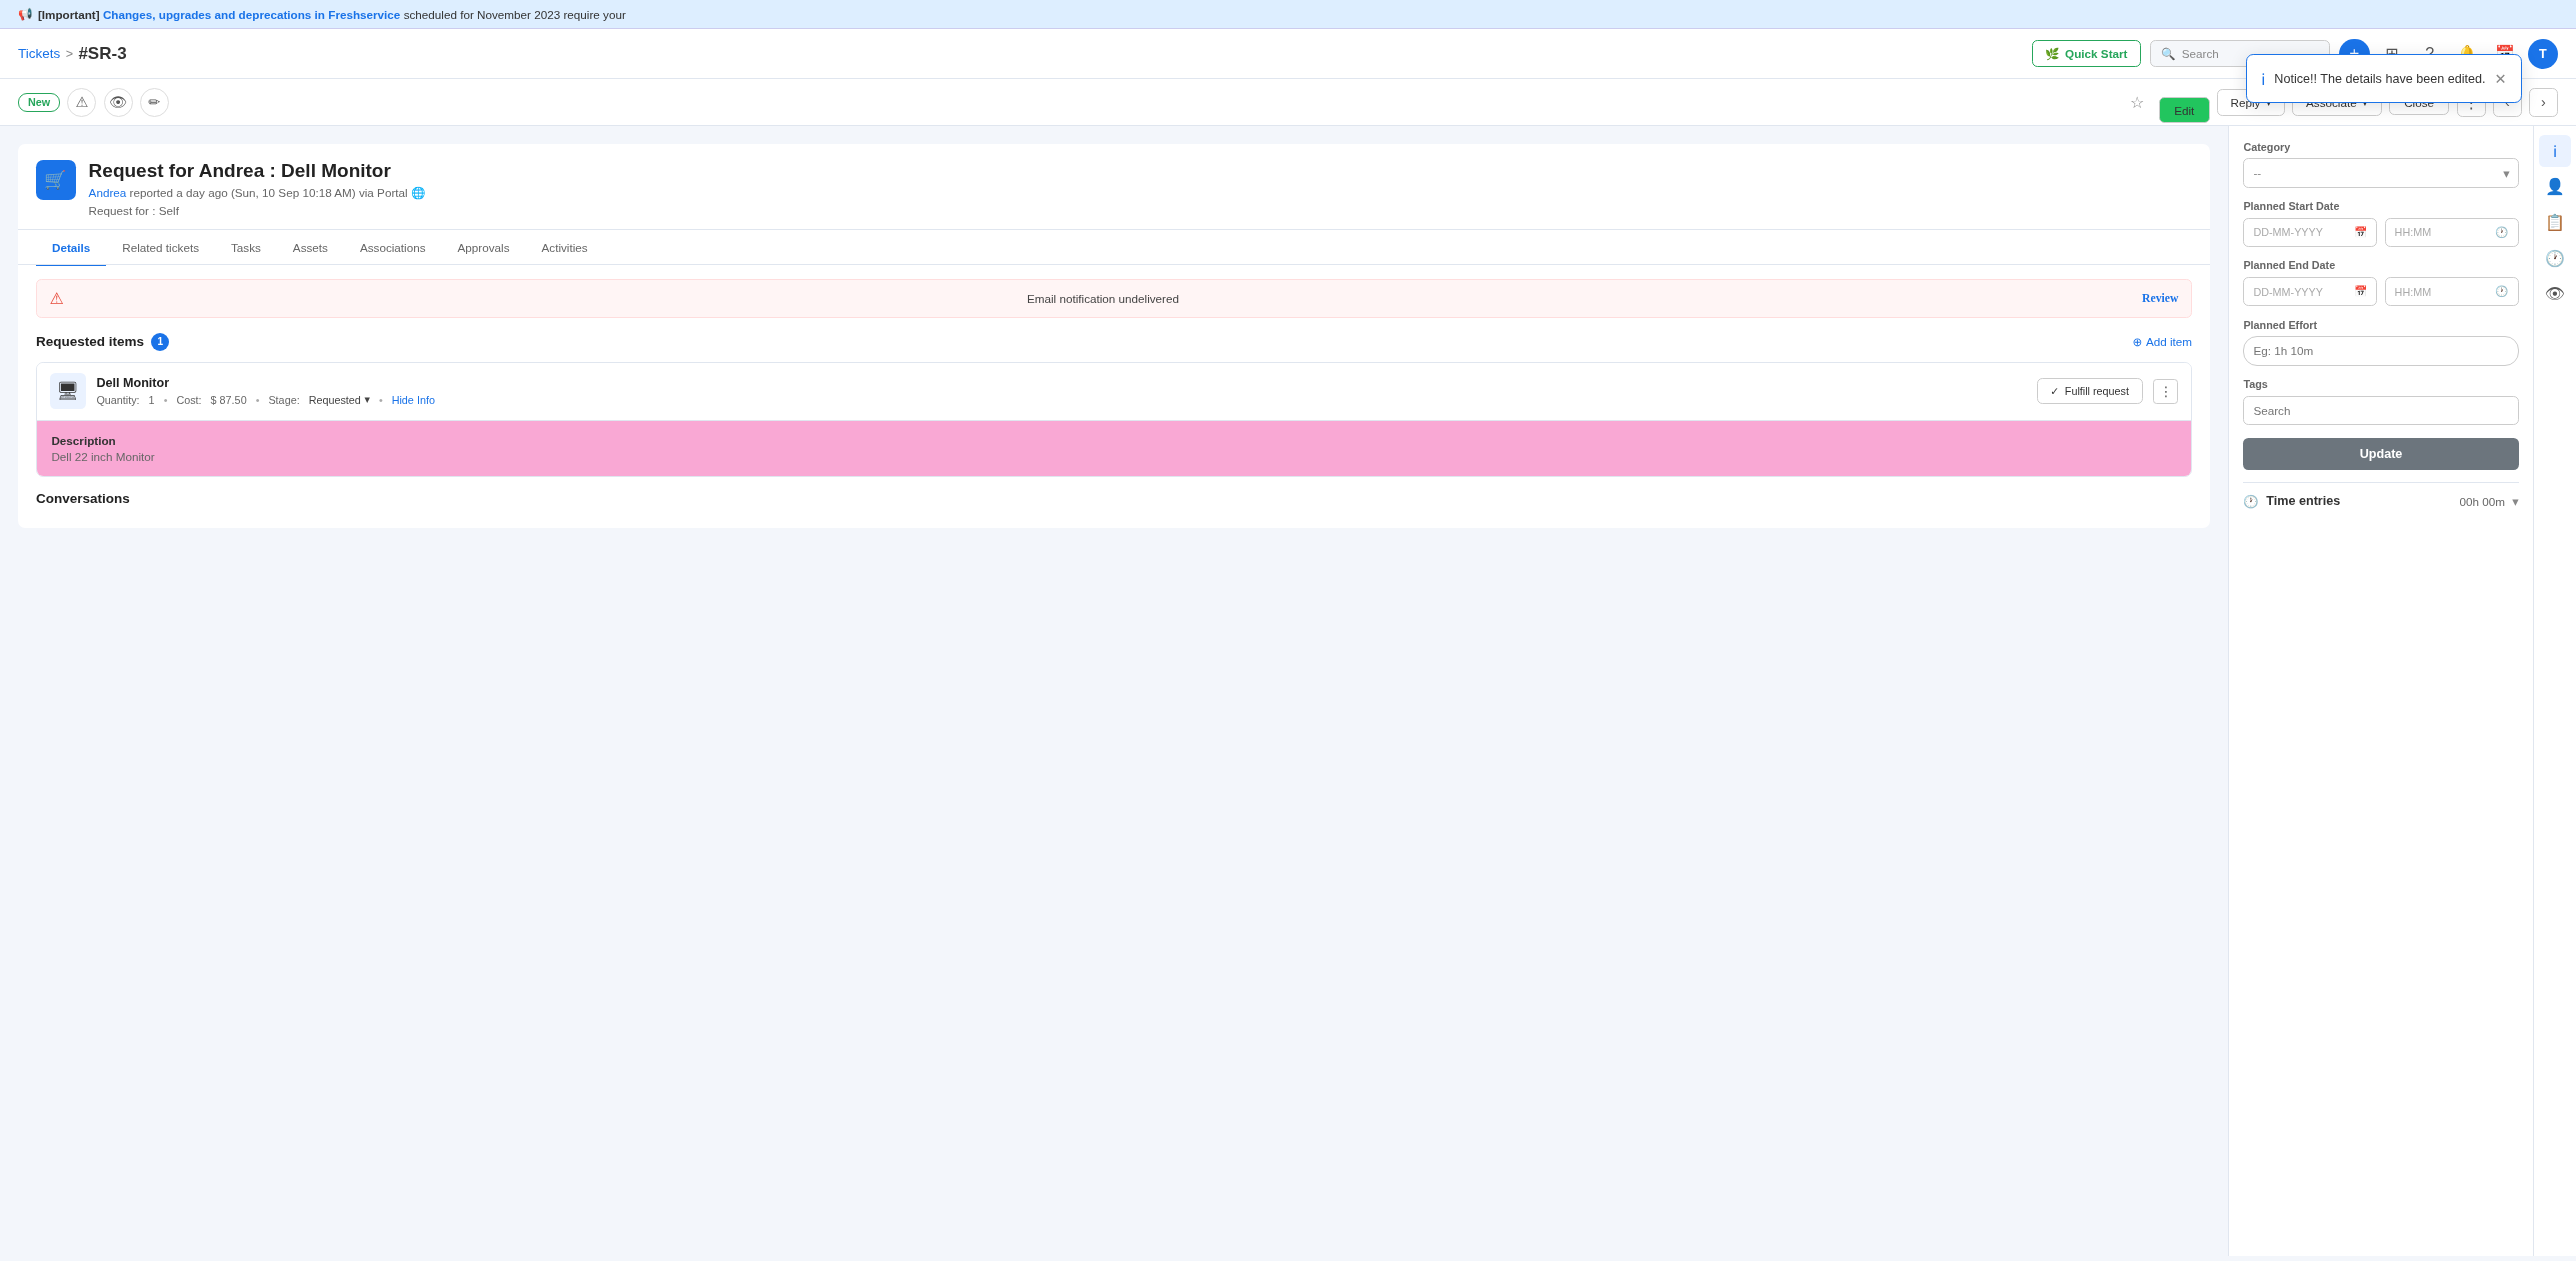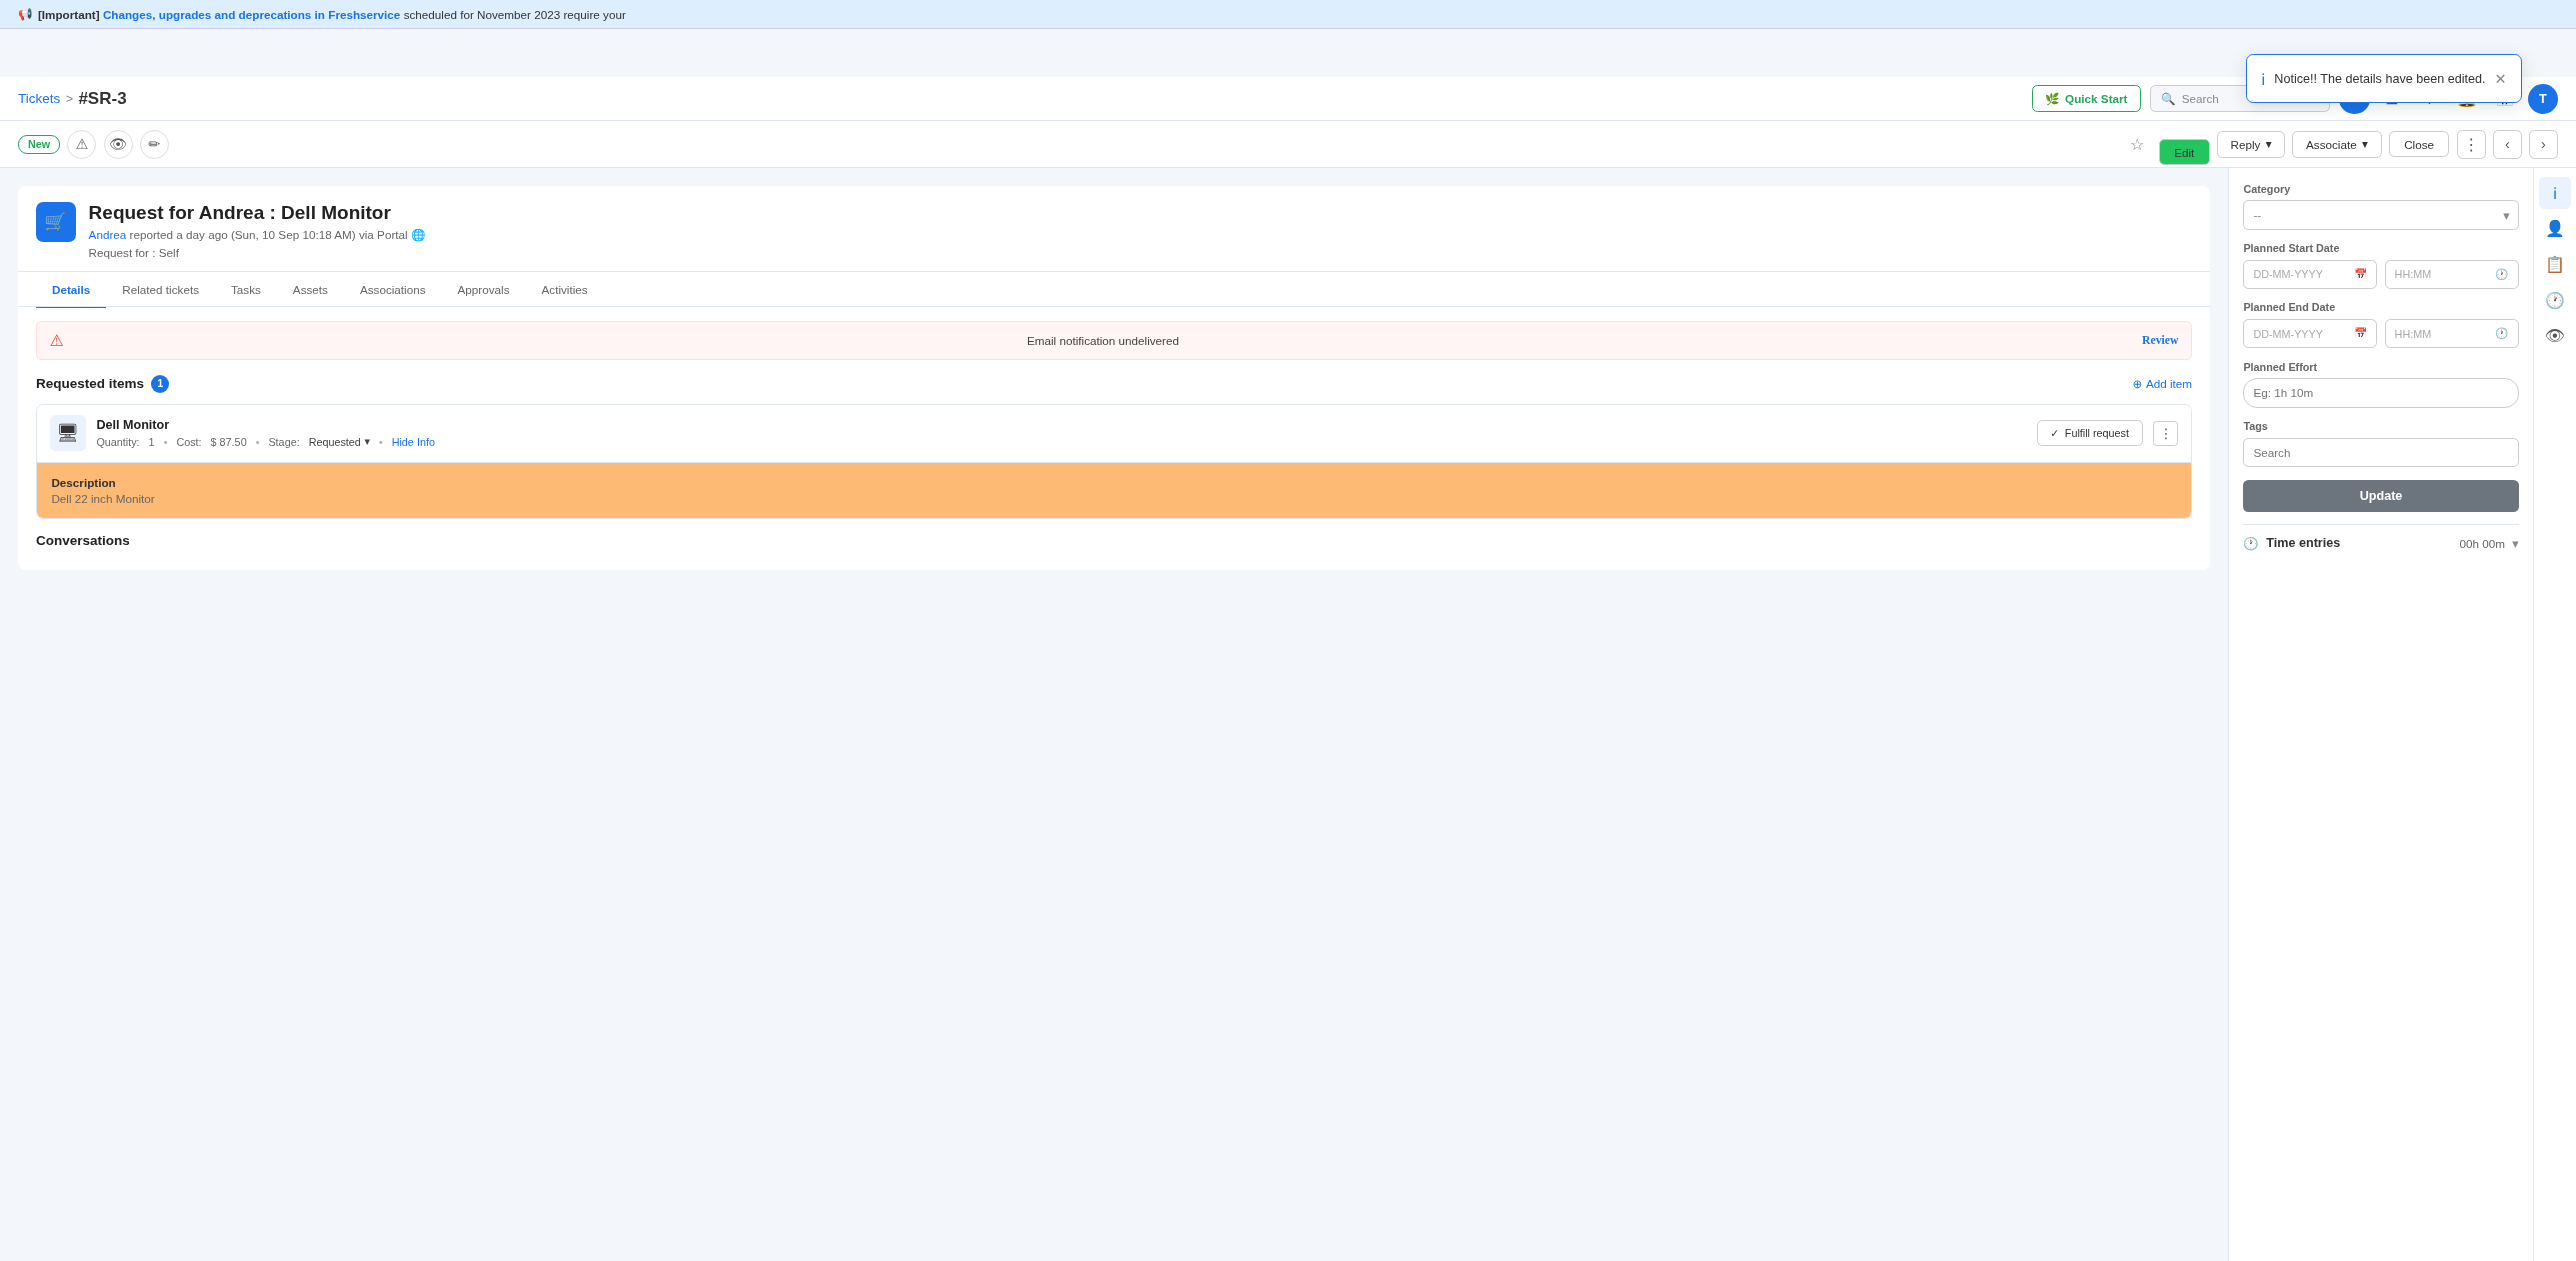--- a/index.html
+++ b/index.html
@@ -15,26 +15,25 @@
       display: flex;
       align-items: center;
       gap: 5.4px;
     }
 
     
     .header {
       background: #fff;
       border-bottom: 0.9px solid #e0e6ef;
       padding: 0 18px;
-      height: 44px;
+      height: 50px;
       display: flex;
       align-items: center;
       gap: 9px;
       position: relative;
-      margin-top: 48px;
     }
     .breadcrumb { display: flex; align-items: center; gap: 5.4px; }
     .breadcrumb .tickets-link { color: #1a73e8; font-weight: 500; font-size: 13.5px; cursor: pointer; }
     .breadcrumb .chevron { color: #888; font-size: 12.6px; }
     .breadcrumb .ticket-id { color: #333; font-weight: 600; font-size: 17px; }
 
     .header-right { margin-left: auto; display: flex; align-items: center; gap: 9px; }
     .quick-start-btn {
       border: 1.3px solid #26a65b;
       border-radius: 5.4px;
@@ -342,21 +341,21 @@
       border: 0.9px solid #ccc;
       border-radius: 3.6px;
       background: #fff;
       cursor: pointer;
       display: flex; align-items: center; justify-content: center;
       color: #555;
     }
 
     .item-description {
       padding: 12.6px 14.4px;
-      background: #fdba74;
+      background: #f9a8d4;
       border-top: 0.9px solid #e0e6ef;
     }
     .desc-label { font-size: 11.7px; font-weight: 700; color: #333; margin-bottom: 3.6px; }
     .desc-text { font-size: 11.7px; color: #666; }
 
     
     .conversations-section { margin-top: 14.4px; }
     .conversations-title { font-size: 13.5px; font-weight: 700; color: #222; margin-bottom: 7.2px; }
 
     

